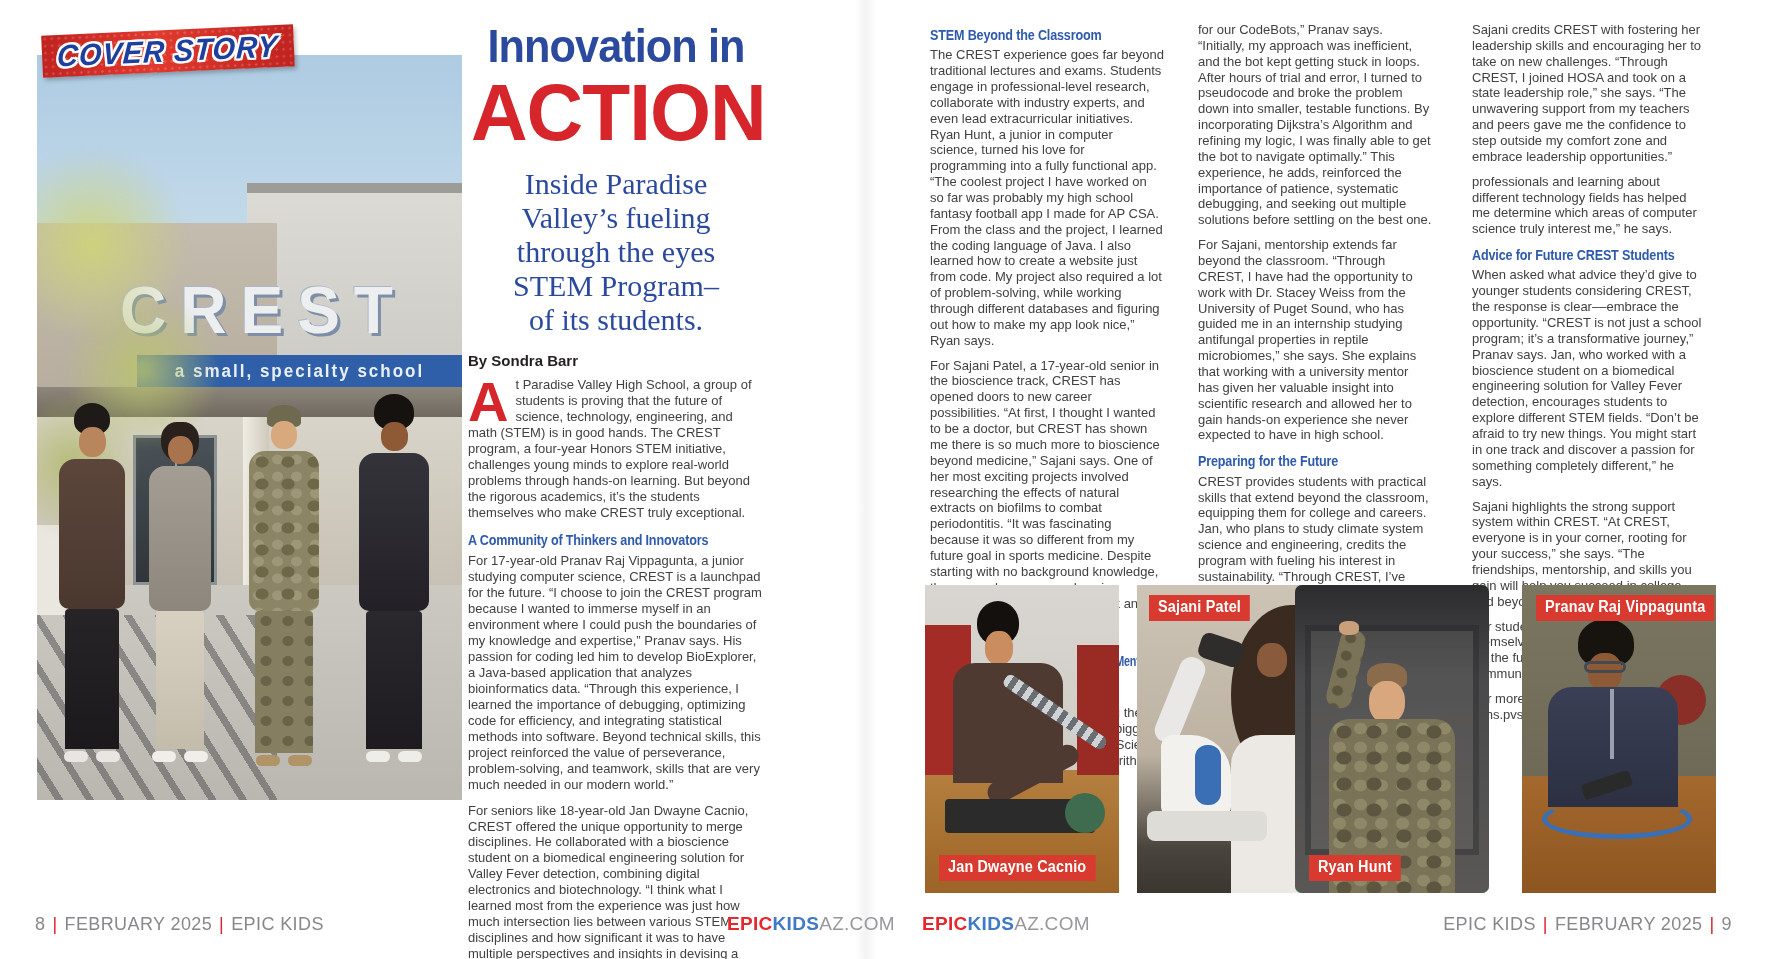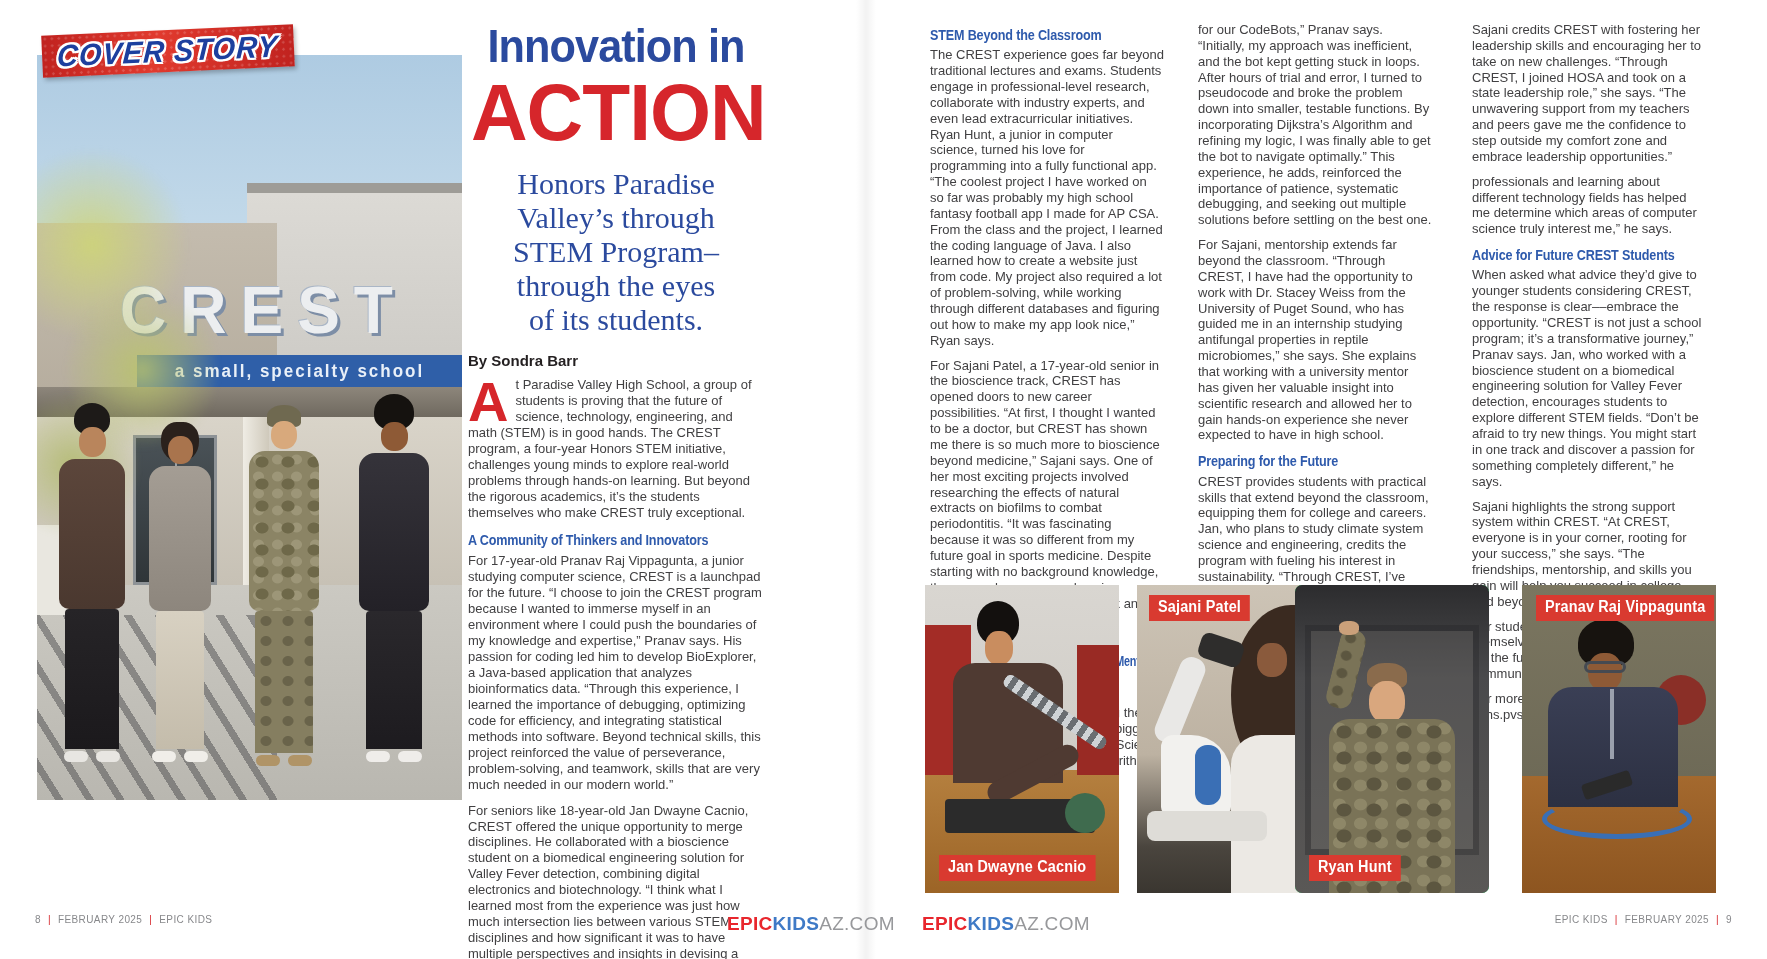--- a/index.html
+++ b/index.html
@@ -83,21 +83,21 @@
   .strip-photo{position:absolute;top:585px;width:194px;height:308px;overflow:hidden;background:#22c55e;}
   .sp-1{left:925px;}
   .sp-2{left:1137px;}
   .sp-3{left:1295px;border-radius:7px;}
   .sp-4{left:1522px;}
   .name-tag{position:absolute;z-index:5;background:var(--red-label);color:#fff;font-weight:700;font-size:16px;
       padding:3px 10px 5px;white-space:nowrap;transform:scaleX(0.9);transform-origin:left center;letter-spacing:0.2px;}
   .shape{position:absolute;}
 
   
-  .footer{position:absolute;top:914px;font-size:10px;color:var(--foot-gray);letter-spacing:0.4px;}
+  .footer{position:absolute;top:914px;font-size:18px;color:var(--foot-gray);letter-spacing:0.4px;}
   .footer .sep{color:var(--red);margin:0 7px;font-weight:400;}
   .f-left{left:35px;}
   .f-right{left:1372px;width:360px;text-align:right;}
   .site{position:absolute;top:913px;font-size:19px;font-weight:800;letter-spacing:0.3px;}
   .site .w-epic{color:#e8262d;}
   .site .w-kids{color:#3f7ac6;}
   .site .w-az{color:#97989b;font-weight:400;}
   .site-left{left:727px;}
   .site-right{left:922px;}
 </style>
@@ -173,24 +173,24 @@
             <i style="background:#efedea;"></i>
             <i style="background:#efedea;"></i>
           </div>
       </div>
     </figure>
 
     <div class="title-col">
       <div class="t1">Innovation in</div>
       <div class="t2">ACTION</div>
       <div class="subtitle">
-        <div>Honors Paradise</div>
-        <div>Valley’s through</div>
+        <div>Inside Paradise</div>
+        <div>Valley’s fueling</div>
+        <div>through the eyes</div>
         <div>STEM Program–</div>
-        <div>through the eyes</div>
         <div>of its students.</div>
       </div>
       <div class="byline">By Sondra Barr</div>
 
       <div class="article">
         <p><span class="dropcap">A</span><span>t Paradise Valley High School, a group of students is proving that the future of science, technology, engineering, and math (STEM) is in good hands. The CREST program, a four-year Honors STEM initiative, challenges young minds to explore real-world problems through hands-on learning. But beyond the rigorous academics, it’s the students themselves who make CREST truly exceptional.</span></p>
         <h3 class="sec">A Community of Thinkers and Innovators</h3>
         <p>For 17-year-old Pranav Raj Vippagunta, a junior studying computer science, CREST is a launchpad for the future. “I choose to join the CREST program because I wanted to immerse myself in an environment where I could push the boundaries of my knowledge and expertise,” Pranav says. His passion for coding led him to develop BioExplorer, a Java-based application that analyzes bioinformatics data. “Through this experience, I learned the importance of debugging, optimizing code for efficiency, and integrating statistical methods into software. Beyond technical skills, this project reinforced the value of perseverance, problem-solving, and teamwork, skills that are very much needed in our modern world.”</p>
         <p>For seniors like 18-year-old Jan Dwayne Cacnio, CREST offered the unique opportunity to merge disciplines. He collaborated with a bioscience student on a biomedical engineering solution for Valley Fever detection, combining digital electronics and biotechnology. “I think what I learned most from the experience was just how much intersection lies between various STEM disciplines and how significant it was to have multiple perspectives and insights in devising a solution,” Jan says.</p>
       </div>

